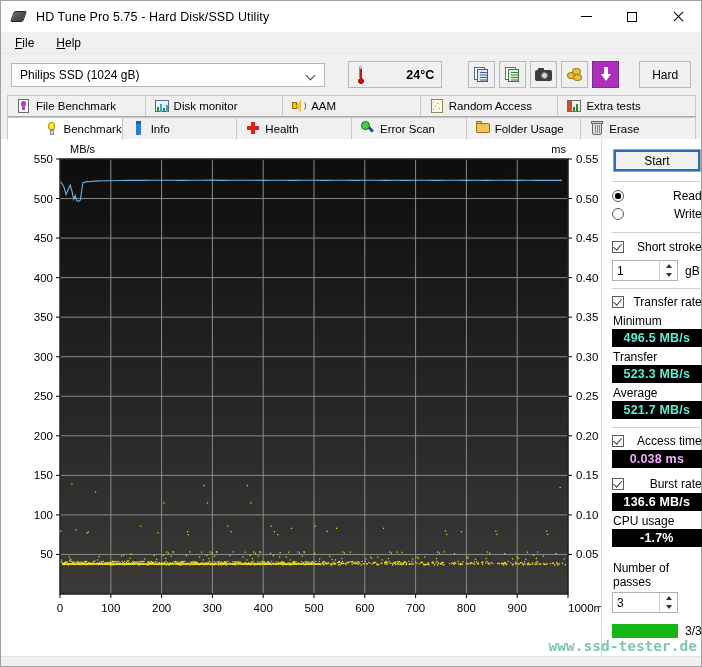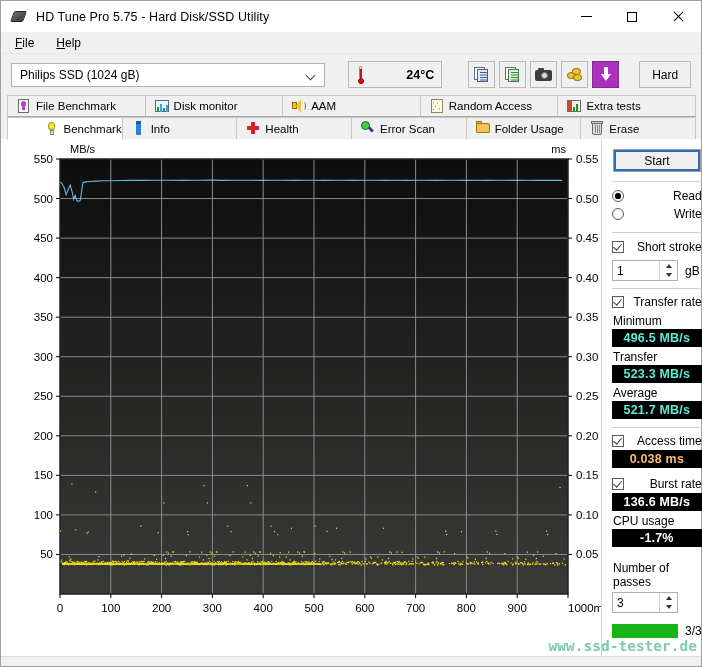--- a/index.html
+++ b/index.html
@@ -197,21 +197,21 @@
   .spin .arrows div { flex:1; display:flex; align-items:center; justify-content:center; cursor:default; }
   .ar-up { width:0;height:0;border-left:3.5px solid transparent;border-right:3.5px solid transparent;
            border-bottom:4px solid #333; }
   .ar-dn { width:0;height:0;border-left:3.5px solid transparent;border-right:3.5px solid transparent;
            border-top:4px solid #333; }
   .unit { font-size:12px; }
   .field-label { font-size:12px; margin:3px 0 1px 1px; }
   .lcd { height:18px; background:#000; display:flex; align-items:center;
          justify-content:center; font-weight:bold; font-size:12.5px; letter-spacing:0.2px; }
   .lcd.cyan { color:#5eead4; }
-  .lcd.yellow { color:#fdba74; }
+  .lcd.yellow { color:#f0abfc; }
   .lcd.white { color:#ffffff; }
   .passes-label { font-size:12px; margin:2px 0 2px 1px; }
   .progress-row { display:flex; align-items:center; gap:7px; margin-top:9px; }
   .progress { width:66px; height:14px; background:#ffffff; border:0; position:relative; }
   .progress .bar { position:absolute; left:0; top:0; bottom:0; background:#16b516; }
   .progress-text { font-size:12px; }
 
   .watermark { position:absolute; right:4px; bottom:2px;
                font-family:"DejaVu Sans Mono", monospace; font-size:14.5px;
                font-weight:bold; color:#7ec8b4; letter-spacing:0px; }

